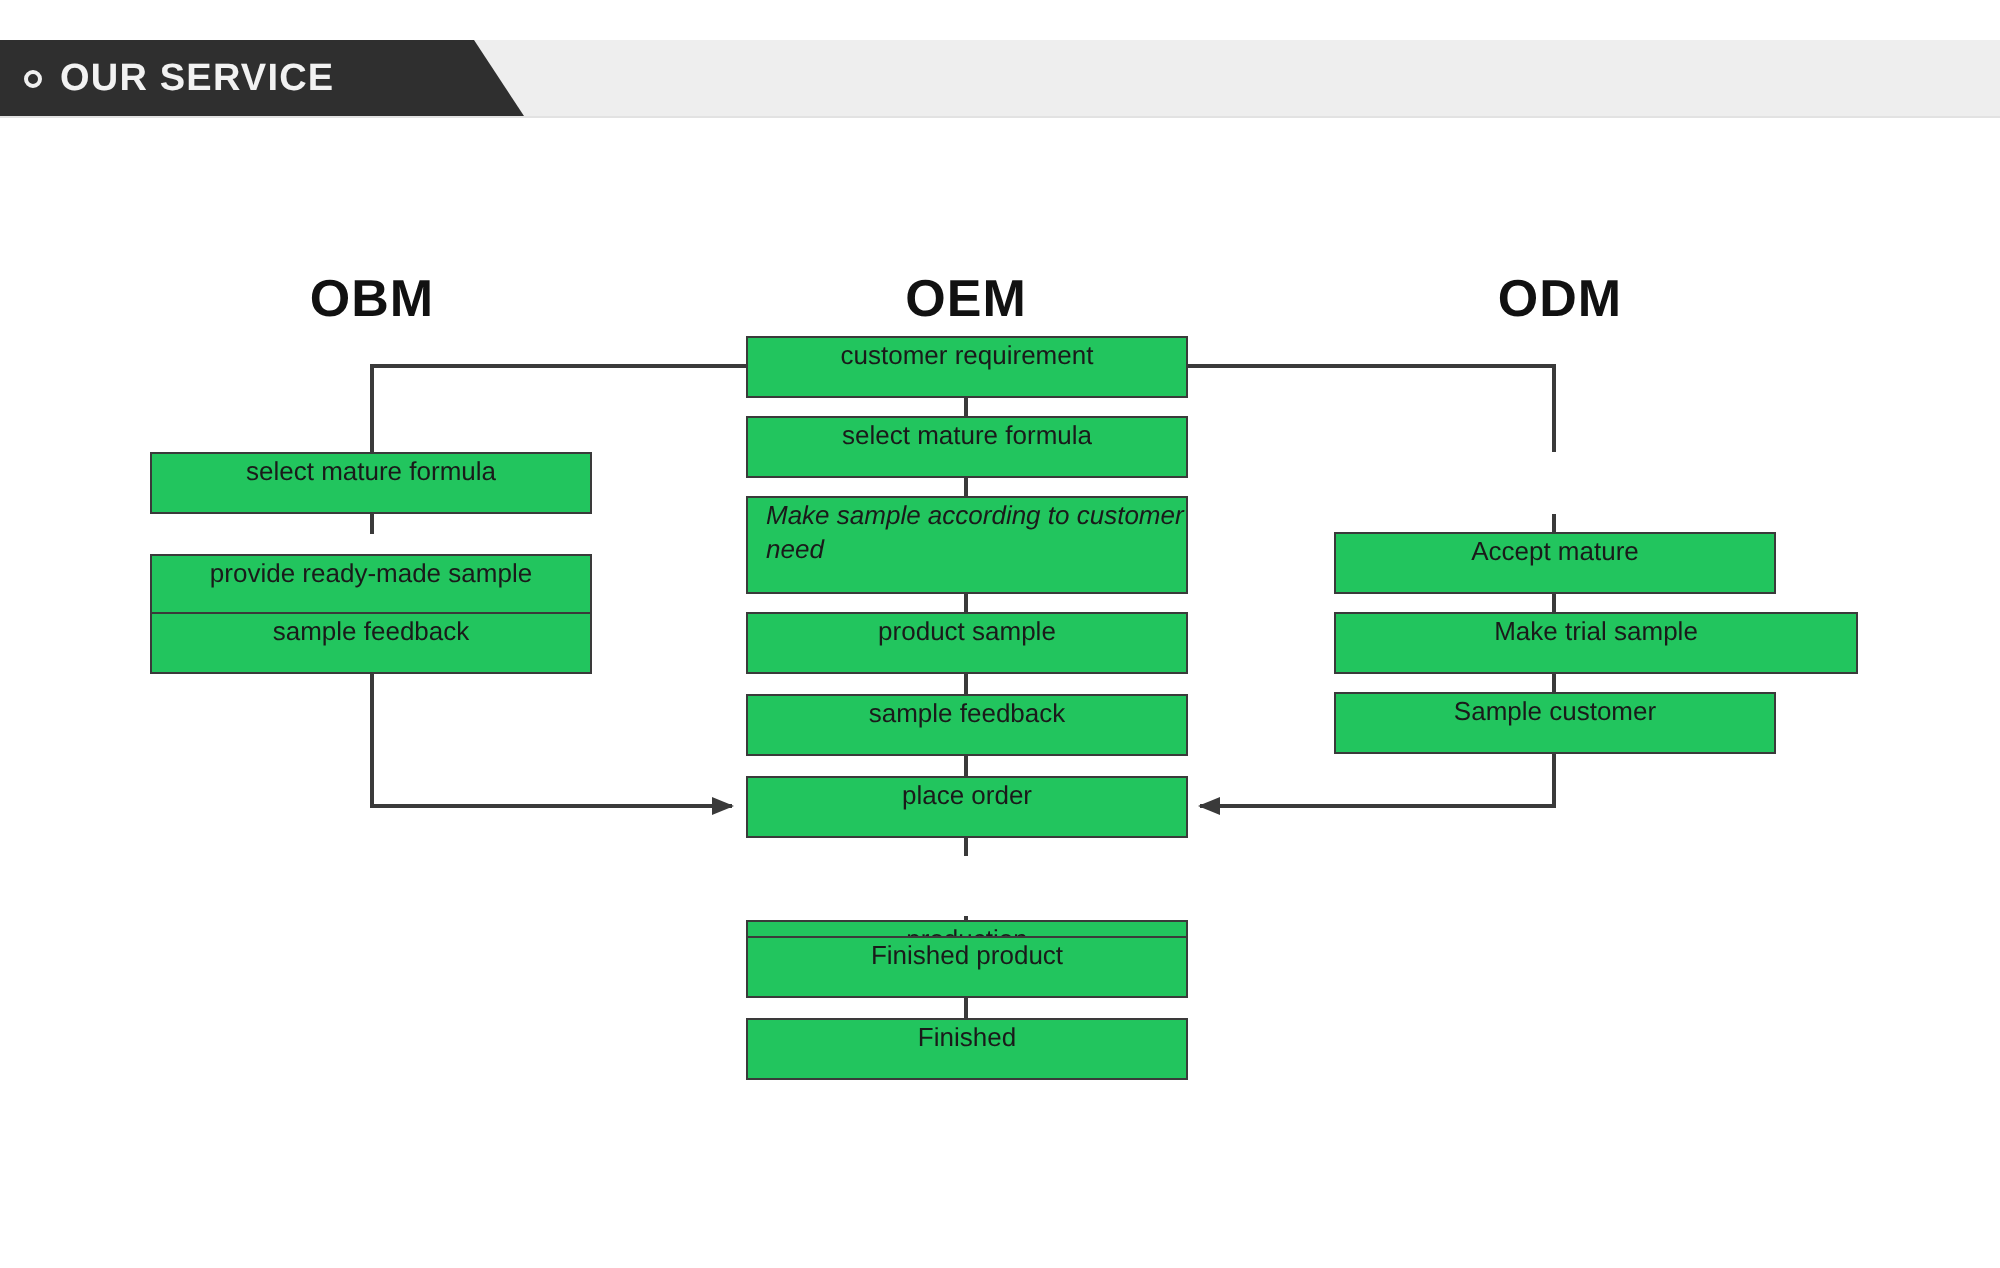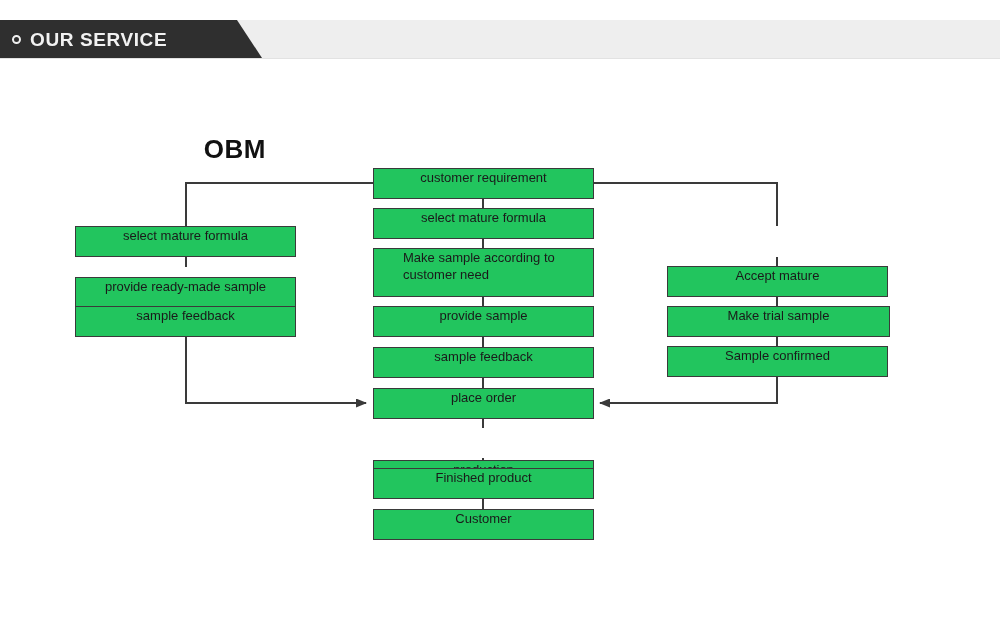--- a/index.html
+++ b/index.html
@@ -89,21 +89,21 @@
     height: 634px;
   }
 
   
   .col-title {
     position: absolute;
     font-size: 26px;
     font-weight: bold;
     letter-spacing: 0.5px;
     color: #111111;
-    text-align: right;
+    text-align: center;
     white-space: nowrap;
   }
   .col-title.obm { left: 106px; top: 134px; width: 160px; }
   .col-title.oem { left: 403px; top: 134px; width: 160px; }
   .col-title.odm { left: 700px; top: 134px; width: 160px; }
 
   
   .fbox {
     position: absolute;
     box-sizing: border-box;
@@ -113,21 +113,22 @@
     color: #1a1a1a;
     display: flex;
     align-items: flex-start;
     justify-content: center;
     text-align: center;
     line-height: 1.32;
   }
   .fbox.left-align {
     justify-content: flex-start;
     text-align: left;
-    padding-left: 29px;
+    padding-left: 9px;
+    font-style: italic;
   }
   .fbox span { display: block; }
 </style>
 </head>
 <body>
 
 <div class="header-wrap">
   <div class="header-graybar"></div>
   <div class="header-tab">
     <span class="header-bullet"></span>
@@ -169,20 +170,22 @@
 
       <path d="M593,183 L777,183 L777,226"></path>
 
       <path d="M186,337 L186,403 L366,403" marker-end="url(#arrowR)"></path>
 
       <path d="M777,377 L777,403 L600,403" marker-end="url(#arrowL)"></path>
     </g>
   </svg>
 
   <div class="col-title obm">OBM</div>
+  <div class="col-title oem">OEM</div>
+  <div class="col-title odm">ODM</div>
 
   <div class="fbox" style="left:75px; top:226px; width:221px; height:31px;">
     <span>select mature formula</span>
   </div>
   <div class="fbox" style="left:75px; top:266px; width:221px; height:31px;margin-top:11px;">
     <span>provide ready-made sample</span>
   </div>
   <div class="fbox" style="left:75px; top:306px; width:221px; height:31px;">
     <span>sample feedback</span>
   </div>
@@ -190,41 +193,41 @@
   <div class="fbox" style="left:373px; top:168px; width:221px; height:31px;">
     <span>customer requirement</span>
   </div>
   <div class="fbox" style="left:373px; top:208px; width:221px; height:31px;">
     <span>select mature formula</span>
   </div>
   <div class="fbox left-align" style="left:373px; top:248px; width:221px; height:49px;">
     <span>Make sample according to customer need</span>
   </div>
   <div class="fbox" style="left:373px; top:306px; width:221px; height:31px;">
-    <span>provide sample</span>
+    <span>product sample</span>
   </div>
   <div class="fbox" style="left:373px; top:347px; width:221px; height:31px;">
     <span>sample feedback</span>
   </div>
   <div class="fbox" style="left:373px; top:388px; width:221px; height:31px;">
     <span>place order</span>
   </div>
   <div class="fbox" style="left:373px; top:428px; width:221px; height:31px;margin-top:32px;">
     <span>production</span>
   </div>
   <div class="fbox" style="left:373px; top:468px; width:221px; height:31px;">
     <span>Finished product</span>
   </div>
   <div class="fbox" style="left:373px; top:509px; width:221px; height:31px;">
-    <span>Customer</span>
+    <span>Finished</span>
   </div>
 
   <div class="fbox" style="left:667px; top:266px; width:221px; height:31px;">
     <span>Accept mature</span>
   </div>
-  <div class="fbox" style="left:667px; top:306px; width:223px; height:31px;">
+  <div class="fbox" style="left:667px; top:306px; width:262px; height:31px;">
     <span>Make trial sample</span>
   </div>
   <div class="fbox" style="left:667px; top:346px; width:221px; height:31px;">
-    <span>Sample confirmed</span>
+    <span>Sample customer</span>
   </div>
 
 </div>
 
 </body></html>

